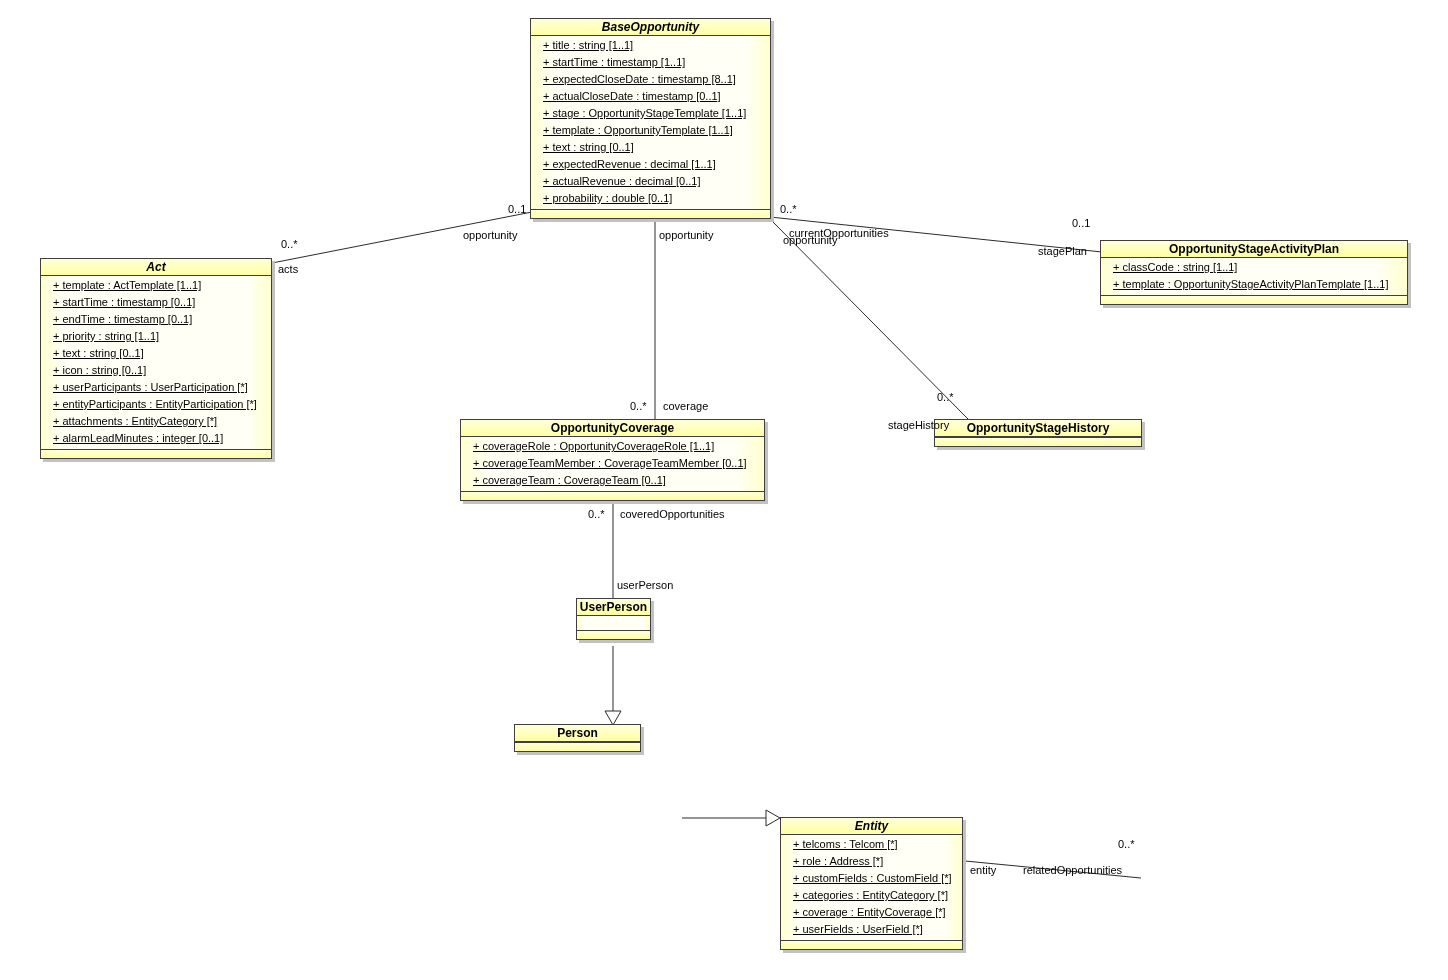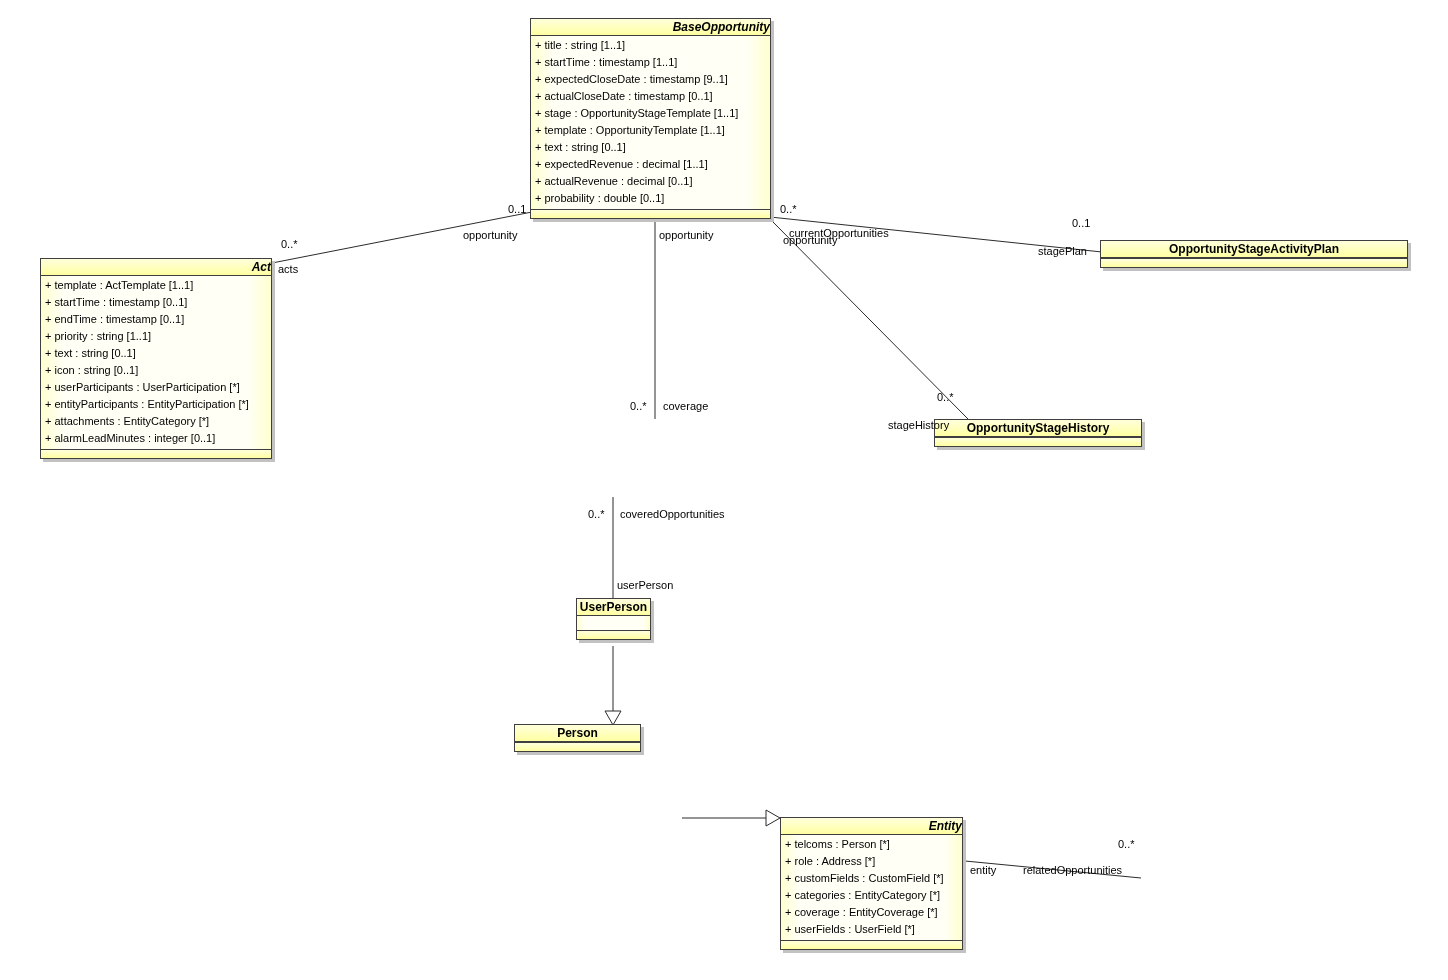--- a/index.html
+++ b/index.html
@@ -13,28 +13,28 @@
     background:#fffff2;
     box-shadow:3px 3px 0 #c2c2c2;
   }
   .uml-title {
     font-size:12px; font-weight:bold; text-align:center;
     height:17px; line-height:16px;
     border-bottom:1px solid #3f3f3f;
     background:linear-gradient(#ffffdc, #ffffa2);
     white-space:nowrap; overflow:hidden;
   }
-  .abstract .uml-title { font-style:italic;text-align:right; }
+  .abstract .uml-title { font-style:italic; }
   .uml-attrs {
     min-height:12px; padding:1px 0 2px;
     background:linear-gradient(to right, #ffffcf, #fffff6 10%, #fffff6 90%, #ffffcf);
   }
   .uml-attr {
-    font-size:11px; line-height:17px; padding:0 4px;
-    white-space:nowrap; overflow:hidden;
+    font-size:11px; line-height:17px; padding:0 12px;
+    text-decoration:underline; white-space:nowrap; overflow:hidden;
   }
   .uml-footer {
     height:9px; border-top:1px solid #3f3f3f;
     background:linear-gradient(#ffffdc, #ffffa2);
   }
   .lbl { position:absolute; font-size:11px; color:#000; white-space:nowrap; }
 </style>
 </head>
 <body>
 
@@ -55,21 +55,21 @@
       <polygon points="613,725 605,711 621,711"></polygon>
       <polygon points="780,818 766,810 766,826"></polygon>
     </g>
   </svg>
 
   <div class="uml-class abstract" style="left:530px;top:18px;width:241px">
     <div class="uml-title">BaseOpportunity</div>
     <div class="uml-attrs">
         <div class="uml-attr">+ title : string [1..1]</div>
         <div class="uml-attr">+ startTime : timestamp [1..1]</div>
-        <div class="uml-attr">+ expectedCloseDate : timestamp [9..1]</div>
+        <div class="uml-attr">+ expectedCloseDate : timestamp [8..1]</div>
         <div class="uml-attr">+ actualCloseDate : timestamp [0..1]</div>
         <div class="uml-attr">+ stage : OpportunityStageTemplate [1..1]</div>
         <div class="uml-attr">+ template : OpportunityTemplate [1..1]</div>
         <div class="uml-attr">+ text : string [0..1]</div>
         <div class="uml-attr">+ expectedRevenue : decimal [1..1]</div>
         <div class="uml-attr">+ actualRevenue : decimal [0..1]</div>
         <div class="uml-attr">+ probability : double [0..1]</div>
       </div>
     <div class="uml-footer"></div>
   </div>
@@ -86,44 +86,57 @@
         <div class="uml-attr">+ userParticipants : UserParticipation [*]</div>
         <div class="uml-attr">+ entityParticipants : EntityParticipation [*]</div>
         <div class="uml-attr">+ attachments : EntityCategory [*]</div>
         <div class="uml-attr">+ alarmLeadMinutes : integer [0..1]</div>
       </div>
     <div class="uml-footer"></div>
   </div>
 
   <div class="uml-class" style="left:1100px;top:240px;width:308px">
     <div class="uml-title">OpportunityStageActivityPlan</div>
+    <div class="uml-attrs">
+        <div class="uml-attr">+ classCode : string [1..1]</div>
+        <div class="uml-attr">+ template : OpportunityStageActivityPlanTemplate [1..1]</div>
+      </div>
     <div class="uml-footer"></div>
   </div>
 
+  <div class="uml-class" style="left:460px;top:419px;width:305px">
+    <div class="uml-title">OpportunityCoverage</div>
+    <div class="uml-attrs">
+        <div class="uml-attr">+ coverageRole : OpportunityCoverageRole [1..1]</div>
+        <div class="uml-attr">+ coverageTeamMember : CoverageTeamMember [0..1]</div>
+        <div class="uml-attr">+ coverageTeam : CoverageTeam [0..1]</div>
+      </div>
+    <div class="uml-footer"></div>
+  </div>
 
   <div class="uml-class" style="left:934px;top:419px;width:208px">
     <div class="uml-title">OpportunityStageHistory</div>
     <div class="uml-footer"></div>
   </div>
 
   <div class="uml-class" style="left:576px;top:598px;width:75px">
     <div class="uml-title">UserPerson</div>
     <div class="uml-attrs" style="min-height:14px"></div>
     <div class="uml-footer"></div>
   </div>
 
   <div class="uml-class" style="left:514px;top:724px;width:127px">
     <div class="uml-title">Person</div>
     <div class="uml-footer"></div>
   </div>
 
   <div class="uml-class abstract" style="left:780px;top:817px;width:183px">
     <div class="uml-title">Entity</div>
     <div class="uml-attrs">
-        <div class="uml-attr">+ telcoms : Person [*]</div>
+        <div class="uml-attr">+ telcoms : Telcom [*]</div>
         <div class="uml-attr">+ role : Address [*]</div>
         <div class="uml-attr">+ customFields : CustomField [*]</div>
         <div class="uml-attr">+ categories : EntityCategory [*]</div>
         <div class="uml-attr">+ coverage : EntityCoverage [*]</div>
         <div class="uml-attr">+ userFields : UserField [*]</div>
       </div>
     <div class="uml-footer"></div>
   </div>
 
 

